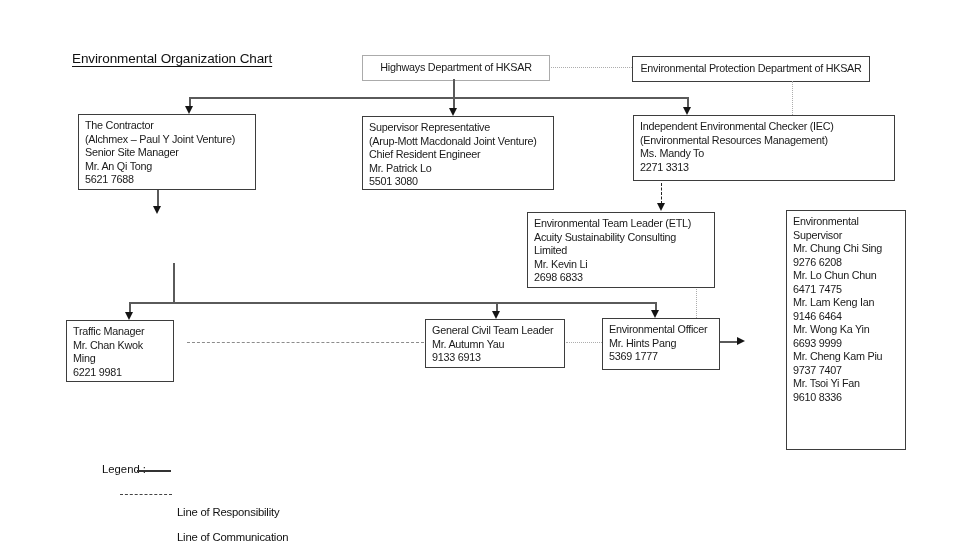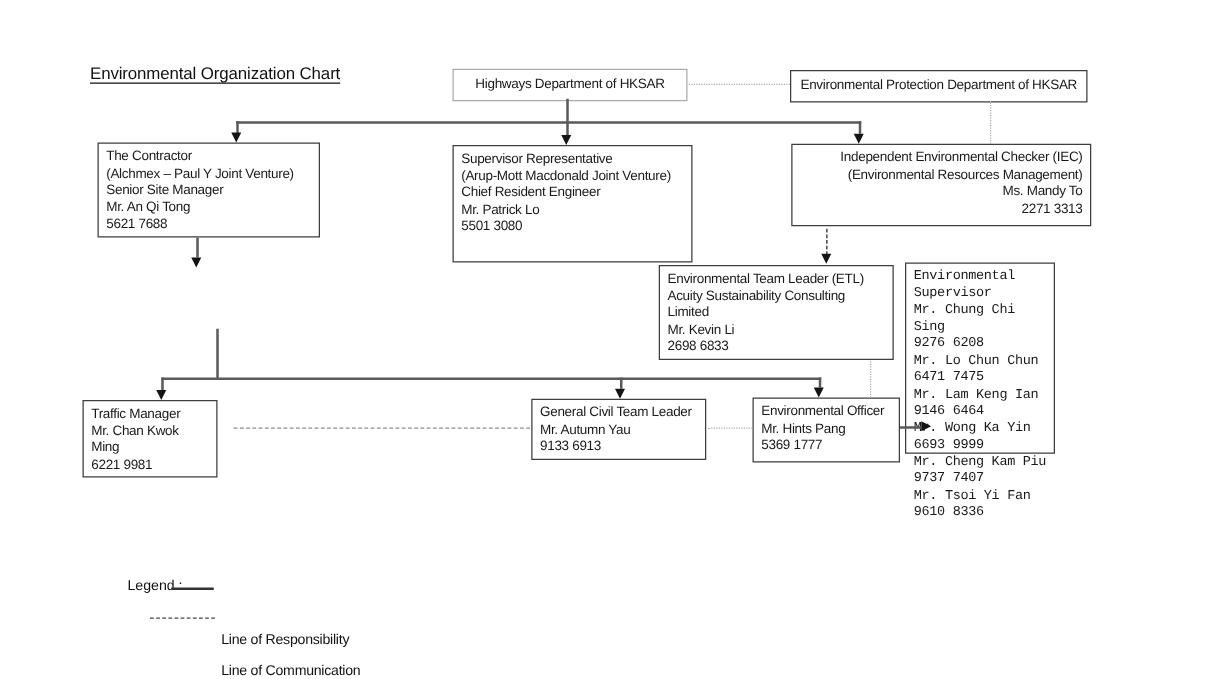--- a/index.html
+++ b/index.html
@@ -42,36 +42,36 @@
   <div class="title">Environmental Organization Chart</div>
 
   <div class="box center lightborder" style="left:362px;top:55px;width:188px;height:24px;">Highways Department of HKSAR</div>
   <div class="box center" style="left:632px;top:56px;width:238px;height:24px;">Environmental Protection Department of HKSAR</div>
 
   <div class="box" style="left:78px;top:114px;width:178px;height:76px;">The Contractor
 (Alchmex – Paul Y Joint Venture)
 Senior Site Manager
 Mr. An Qi Tong
 5621 7688</div>
-  <div class="box" style="left:362px;top:116px;width:192px;height:94px;">Supervisor Representative
+  <div class="box" style="left:362px;top:116px;width:192px;height:74px;">Supervisor Representative
 (Arup-Mott Macdonald Joint Venture)
 Chief Resident Engineer
 Mr. Patrick Lo
 5501 3080</div>
-  <div class="box" style="left:633px;top:115px;width:240px;height:66px;text-align:right;">Independent Environmental Checker (IEC)
+  <div class="box" style="left:633px;top:115px;width:262px;height:66px;">Independent Environmental Checker (IEC)
 (Environmental Resources Management)
 Ms. Mandy To
 2271 3313</div>
 
   <div class="box" style="left:527px;top:212px;width:188px;height:76px;">Environmental Team Leader (ETL)
 Acuity Sustainability Consulting
 Limited
 Mr. Kevin Li
 2698 6833</div>
-  <div class="box" style="left:724px;top:210px;width:120px;height:153px;font-family:Liberation Mono, monospace;">Environmental
+  <div class="box" style="left:786px;top:210px;width:120px;height:240px;">Environmental
 Supervisor
 Mr. Chung Chi Sing
 9276 6208
 Mr. Lo Chun Chun
 6471 7475
 Mr. Lam Keng Ian
 9146 6464
 Mr. Wong Ka Yin
 6693 9999
 Mr. Cheng Kam Piu

